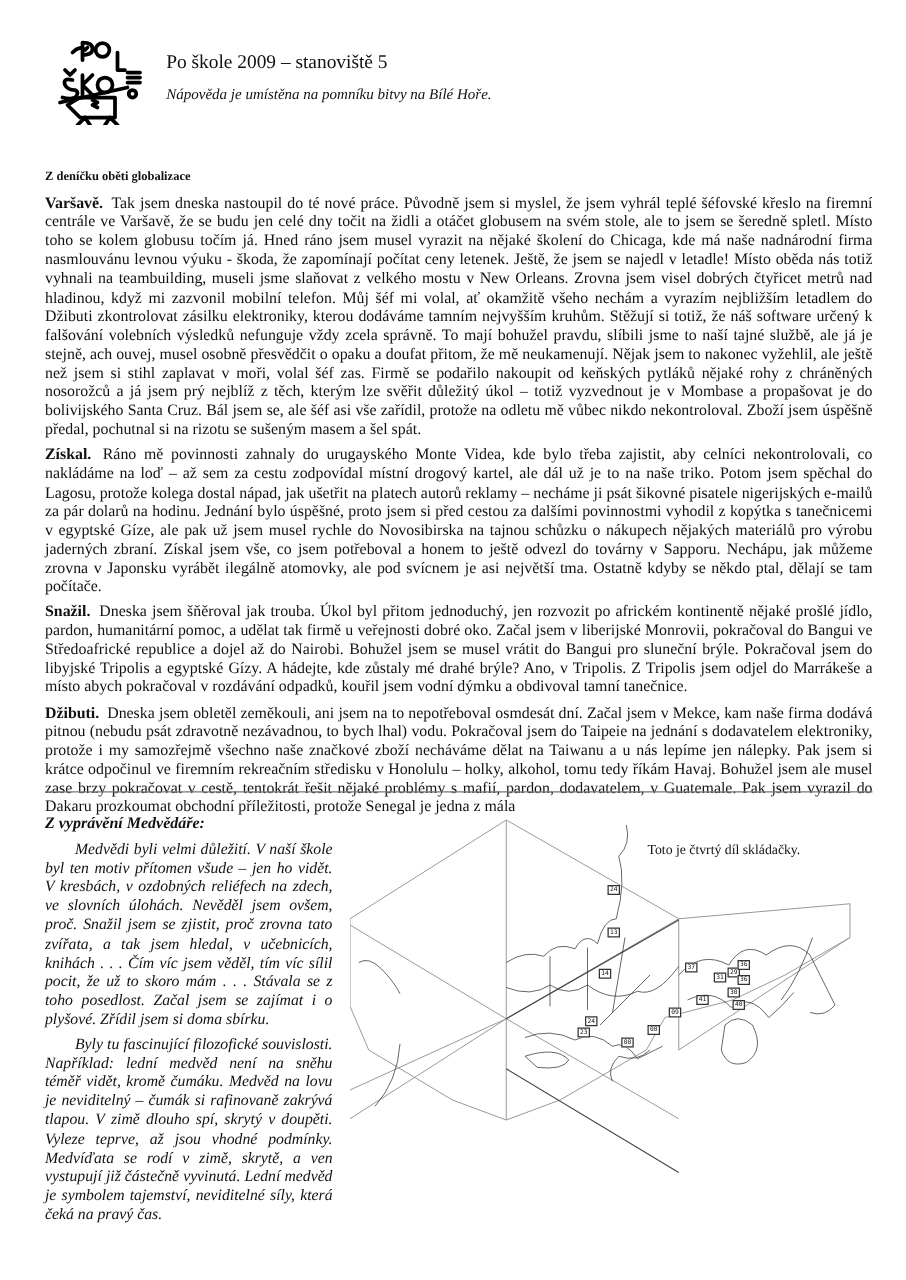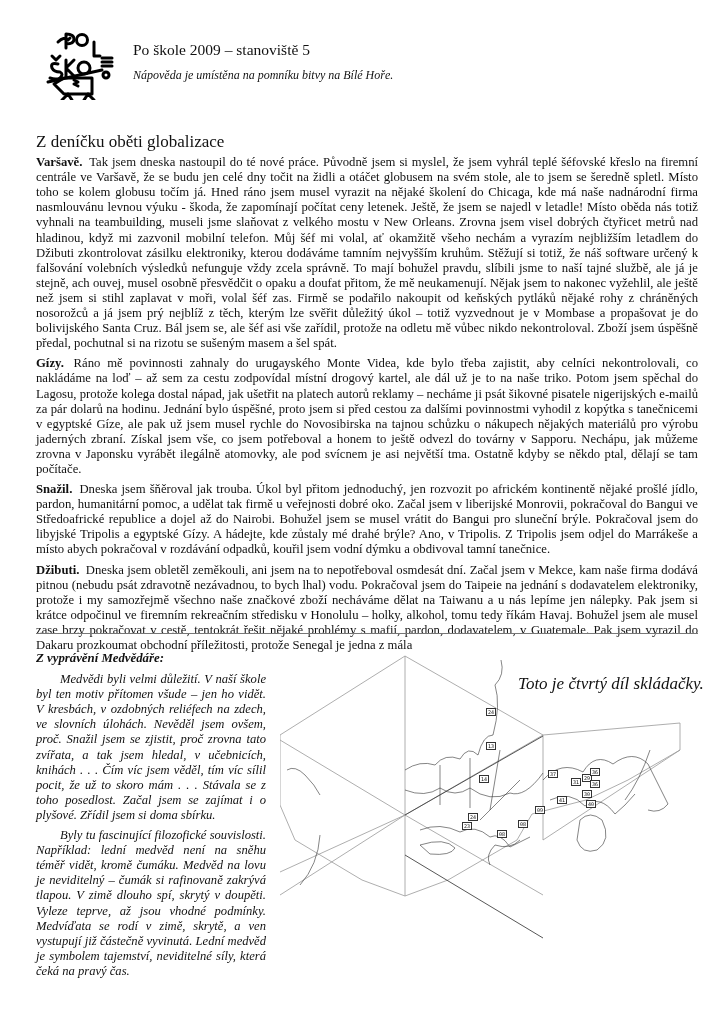--- a/index.html
+++ b/index.html
@@ -6,32 +6,32 @@
     body {
       width: 725px; height: 1024px; position: relative; overflow: hidden;
       font-family: "Liberation Serif", "DejaVu Serif", serif; color: #111;
     }
     .logo { position: absolute; left: 44px; top: 28px; width: 74px; height: 72px; }
     .header { position: absolute; left: 133px; top: 41px; }
     .title { font-weight: normal; font-size: 15.5px; margin: 0; }
     .hint { font-style: italic; font-size: 12px; margin-top: 9px; }
 
     .diary { position: absolute; left: 36px; top: 134px; width: 662px; font-size: 12.7px; line-height: 15.1px; text-align: justify; }
-    .diary h2 { font-size: 17px; font-weight: normal; margin: 0 0 6px 0; }
+    .diary h2 { font-size: 10px; font-weight: bold; margin: 0 0 6px 0; }
     .diary p { margin: 0 0 5px 0; hyphens: auto; }
     .diary .day { font-weight: bold; margin-right: 3px; }
 
     .rule { position: absolute; left: 36px; top: 633px; width: 662px; height: 0; border-top: 1.6px solid #777; }
 
     .bears { position: absolute; left: 36px; top: 651px; width: 230px; font-style: italic; font-size: 12.6px; line-height: 15.1px; text-align: justify; }
     .bears h3 { font-size: 12.8px; font-weight: bold; font-style: italic; margin: 0 0 6px 0; }
     .bears p { margin: 0 0 5px 0; text-indent: 24px; }
 
     .puzzle { position: absolute; left: 280px; top: 640px; width: 420px; height: 380px; }
-    .puzzle-caption { position: absolute; left: 518px; top: 674px; font-style: italic; font-size: 17px; text-align: right; }
+    .puzzle-caption { position: absolute; left: 518px; top: 674px; font-size: 11px; text-align: right; }
     .map-label {
       position: absolute; font-family: "DejaVu Sans Mono", monospace; font-size: 5px;
       border: 0.6px solid #333; background: #fff; padding: 0 1px; line-height: 6px; color: #111;
     }
   </style>
 </head>
 <body>
 
 <svg class="logo" viewBox="0 0 74 72">
   <g fill="none" stroke="#000" stroke-width="3" stroke-linecap="round" stroke-linejoin="round">
@@ -57,21 +57,21 @@
   <div class="hint">Nápověda je umístěna na pomníku bitvy na Bílé Hoře.</div>
 </div>
 
 <div class="diary">
   <h2>Z deníčku oběti globalizace</h2>
   <p>
     <span class="day">Varšavě.</span>
     <span>Tak jsem dneska nastoupil do té nové práce. Původně jsem si myslel, že jsem vyhrál teplé šéfovské křeslo na firemní centrále ve Varšavě, že se budu jen celé dny točit na židli a otáčet globusem na svém stole, ale to jsem se šeredně spletl. Místo toho se kolem globusu točím já. Hned ráno jsem musel vyrazit na nějaké školení do Chicaga, kde má naše nadnárodní firma nasmlouvánu levnou výuku - škoda, že zapomínají počítat ceny letenek. Ještě, že jsem se najedl v letadle! Místo oběda nás totiž vyhnali na teambuilding, museli jsme slaňovat z velkého mostu v New Orleans. Zrovna jsem visel dobrých čtyřicet metrů nad hladinou, když mi zazvonil mobilní telefon. Můj šéf mi volal, ať okamžitě všeho nechám a vyrazím nejbližším letadlem do Džibuti zkontrolovat zásilku elektroniky, kterou dodáváme tamním nejvyšším kruhům. Stěžují si totiž, že náš software určený k falšování volebních výsledků nefunguje vždy zcela správně. To mají bohužel pravdu, slíbili jsme to naší tajné službě, ale já je stejně, ach ouvej, musel osobně přesvědčit o opaku a doufat přitom, že mě neukamenují. Nějak jsem to nakonec vyžehlil, ale ještě než jsem si stihl zaplavat v moři, volal šéf zas. Firmě se podařilo nakoupit od keňských pytláků nějaké rohy z chráněných nosorožců a já jsem prý nejblíž z těch, kterým lze svěřit důležitý úkol – totiž vyzvednout je v Mombase a propašovat je do bolivijského Santa Cruz. Bál jsem se, ale šéf asi vše zařídil, protože na odletu mě vůbec nikdo nekontroloval. Zboží jsem úspěšně předal, pochutnal si na rizotu se sušeným masem a šel spát.</span>
   </p>
   <p>
-    <span class="day">Gízy.</span>
+    <span class="day">Získal.</span>
     <span>Ráno mě povinnosti zahnaly do urugayského Monte Videa, kde bylo třeba zajistit, aby celníci nekontrolovali, co nakládáme na loď – až sem za cestu zodpovídal místní drogový kartel, ale dál už je to na naše triko. Potom jsem spěchal do Lagosu, protože kolega dostal nápad, jak ušetřit na platech autorů reklamy – necháme ji psát šikovné pisatele nigerijských e-mailů za pár dolarů na hodinu. Jednání bylo úspěšné, proto jsem si před cestou za dalšími povinnostmi vyhodil z kopýtka s tanečnicemi v egyptské Gíze, ale pak už jsem musel rychle do Novosibirska na tajnou schůzku o nákupech nějakých materiálů pro výrobu jaderných zbraní. Získal jsem vše, co jsem potřeboval a honem to ještě odvezl do továrny v Sapporu. Nechápu, jak můžeme zrovna v Japonsku vyrábět ilegálně atomovky, ale pod svícnem je asi největší tma. Ostatně kdyby se někdo ptal, dělají se tam počítače.</span>
   </p>
   <p>
     <span class="day">Snažil.</span>
     <span>Dneska jsem šňěroval jak trouba. Úkol byl přitom jednoduchý, jen rozvozit po africkém kontinentě nějaké prošlé jídlo, pardon, humanitární pomoc, a udělat tak firmě u veřejnosti dobré oko. Začal jsem v liberijské Monrovii, pokračoval do Bangui ve Středoafrické republice a dojel až do Nairobi. Bohužel jsem se musel vrátit do Bangui pro sluneční brýle. Pokračoval jsem do libyjské Tripolis a egyptské Gízy. A hádejte, kde zůstaly mé drahé brýle? Ano, v Tripolis. Z Tripolis jsem odjel do Marrákeše a místo abych pokračoval v rozdávání odpadků, kouřil jsem vodní dýmku a obdivoval tamní tanečnice.</span>
   </p>
   <p>
     <span class="day">Džibuti.</span>
     <span>Dneska jsem obletěl zeměkouli, ani jsem na to nepotřeboval osmdesát dní. Začal jsem v Mekce, kam naše firma dodává pitnou (nebudu psát zdravotně nezávadnou, to bych lhal) vodu. Pokračoval jsem do Taipeie na jednání s dodavatelem elektroniky, protože i my samozřejmě všechno naše značkové zboží necháváme dělat na Taiwanu a u nás lepíme jen nálepky. Pak jsem si krátce odpočinul ve firemním rekreačním středisku v Honolulu – holky, alkohol, tomu tedy říkám Havaj. Bohužel jsem ale musel zase brzy pokračovat v cestě, tentokrát řešit nějaké problémy s mafií, pardon, dodavatelem, v Guatemale. Pak jsem vyrazil do Dakaru prozkoumat obchodní příležitosti, protože Senegal je jedna z mála</span>
   </p>

